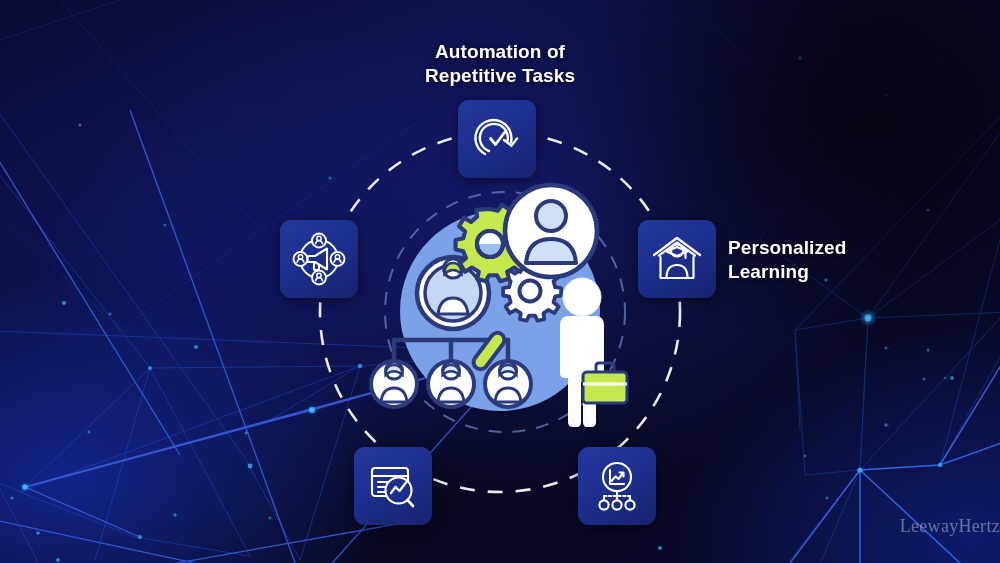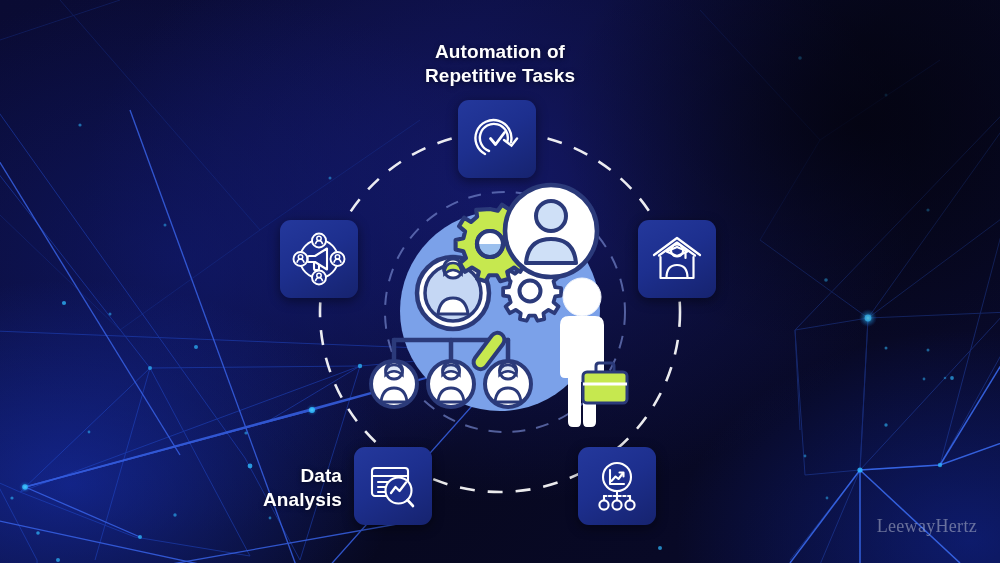--- a/index.html
+++ b/index.html
@@ -54,21 +54,21 @@
     display:flex; align-items:center; justify-content:center;
   }
   .tile svg{ display:block; }
   .t-top   { left:458px; top:100px; }
   .t-left  { left:280px; top:220px; }
   .t-right { left:638px; top:220px; }
   .t-bl    { left:354px; top:447px; }
   .t-br    { left:578px; top:447px; }
 
   .wm{
-    position:absolute; right:23px; bottom:26px;
+    position:absolute; right:0; bottom:26px;
     font-family:"Liberation Serif", serif;
     font-size:18px; color:rgba(196,200,215,.50);
     letter-spacing:.3px;
   }
 </style>
 </head>
 <body>
 
 <div id="stage">
 
@@ -267,22 +267,22 @@
           <path d="M0 -5 a8.5 8.5 0 1 1 .1 0z" fill="#ffffff" stroke="#2b3a7a" stroke-width="2.8"></path>
           <path d="M-8.5 -9 q8.5 -7.5 17 0 q0 -10 -8.5 -10 q-8.5 0 -8.5 10z" fill="#dfe8f7" stroke="#2b3a7a" stroke-width="2.4"></path>
           <path d="M-13 18 q1.5 -14 13 -14 q11.5 0 13 14 z" fill="#ffffff" stroke="#2b3a7a" stroke-width="2.8"></path>
         </g>
       </g>
     </g>
   </svg>
 
   <div class="label lbl-top">Automation of
 Repetitive Tasks</div>
-  <div class="label lbl-bl">Data
-Analysis</div>
+  <div class="label lbl-right">Personalized
+Learning</div>
 
   <div class="tile t-top">
     <svg width="50" height="50" viewBox="0 0 50 50">
       <g fill="none" stroke="#ffffff" stroke-width="2.4" stroke-linecap="round">
         <path d="M13 40 A18 18 0 1 1 39 28"></path>
         <path d="M17 37 A14 14 0 1 1 35.5 27"></path>
         <path d="M32 26 L39.5 31.5 L45 24.5"></path>
         <path d="M18.5 24.5 L23.5 30.5 L32.5 18.5" stroke-width="2.8" stroke-linejoin="round"></path>
       </g>
     </svg>

